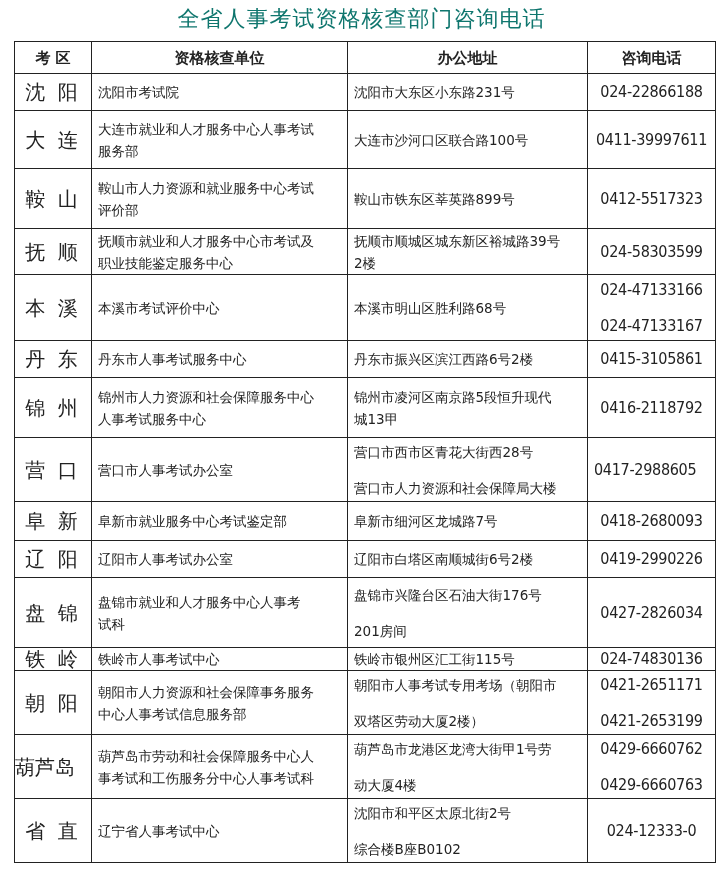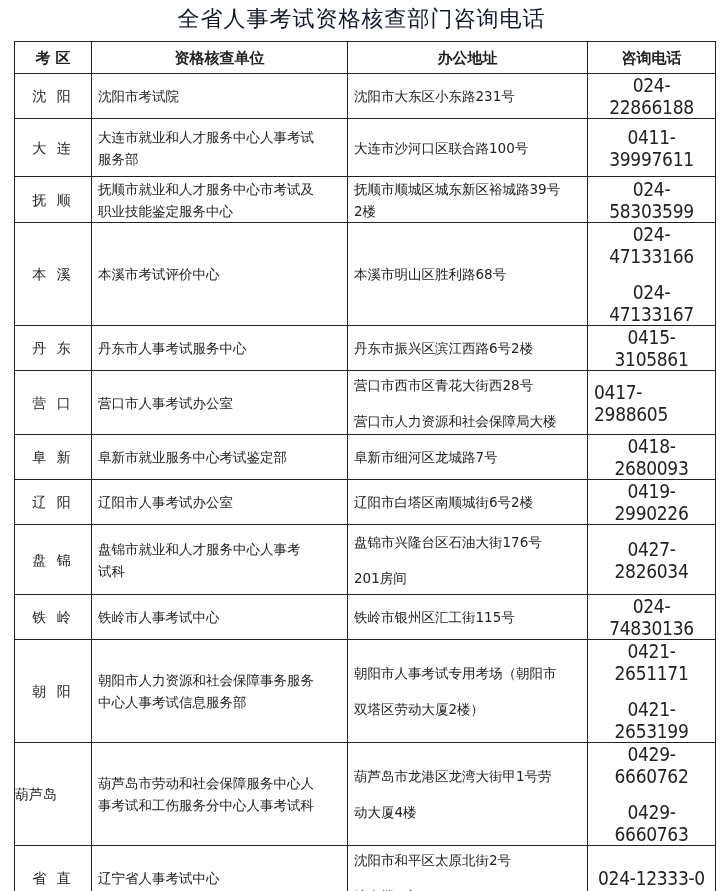--- a/index.html
+++ b/index.html
@@ -1,29 +1,29 @@
 <!DOCTYPE html>
 <html><head>
 <meta charset="utf-8">
 <style>
   html, body { margin: 0; padding: 0; background: #ffffff; }
   body { width: 723px; height: 891px; position: relative; overflow: hidden;
          font-family: "DejaVu Sans", "Liberation Sans", sans-serif; color: #1a1a1a; }
   .title { position: absolute; left: 0; top: 3px; width: 723px; text-align: center;
            font-family: "DejaVu Serif", "Liberation Serif", serif; font-size: 22px;
-           letter-spacing: 1px; color: #0f172a; line-height: 32px; }
+           letter-spacing: 1px; color: #0f766e; line-height: 32px; }
   table { position: absolute; left: 14px; top: 41px; border-collapse: collapse;
           table-layout: fixed; width: 701px; }
   td, th { border: 1.5px solid #222; font-size: 13.5px; line-height: 22px; padding: 0 6px;
            vertical-align: middle; color: #222; }
   th { font-weight: bold; font-size: 15px; text-align: center; height: 31px; }
-  td.area { text-align: center; font-size: 14px; letter-spacing: 3px; padding: 0 2px; }
+  td.area { text-align: center; font-size: 20px; letter-spacing: 3px; padding: 0 2px; }
   td.area.wide { letter-spacing: 0px; text-align: left; padding-left: 0; }
   td.unit, td.addr { text-align: left; }
-  td.phone { text-align: center; font-size: 19px; font-family: "DejaVu Sans Condensed", "DejaVu Sans", sans-serif; letter-spacing: -0.3px; }
+  td.phone { text-align: center; font-size: 16px; font-family: "DejaVu Sans Condensed", "DejaVu Sans", sans-serif; letter-spacing: -0.3px; }
   td.phone.left { text-align: left; margin-left: 15px; }
   .ln { display: block; }
   .ln2 { display: block; margin-top: 14px; }
 </style>
 </head>
 <body>
 
 <div class="title">全省人事考试资格核查部门咨询电话</div>
 
 <table>
@@ -60,20 +60,33 @@
           <span class="ln">大连市就业和人才服务中心人事考试</span>
           <span class="ln">服务部</span>
         </td>
         <td class="addr">
           <span class="ln">大连市沙河口区联合路100号</span>
         </td>
         <td class="phone">
           <span class="ln">0411-39997611</span>
         </td>
       </tr>
+      <tr style="height: 60px;">
+        <td class="area">鞍 山</td>
+        <td class="unit">
+          <span class="ln">鞍山市人力资源和就业服务中心考试</span>
+          <span class="ln">评价部</span>
+        </td>
+        <td class="addr">
+          <span class="ln">鞍山市铁东区莘英路899号</span>
+        </td>
+        <td class="phone">
+          <span class="ln">0412-5517323</span>
+        </td>
+      </tr>
       <tr style="height: 46px;">
         <td class="area">抚 顺</td>
         <td class="unit">
           <span class="ln">抚顺市就业和人才服务中心市考试及</span>
           <span class="ln">职业技能鉴定服务中心</span>
         </td>
         <td class="addr">
           <span class="ln">抚顺市顺城区城东新区裕城路39号</span>
           <span class="ln">2楼</span>
         </td>
@@ -97,20 +110,34 @@
       <tr style="height: 37px;">
         <td class="area">丹 东</td>
         <td class="unit">
           <span class="ln">丹东市人事考试服务中心</span>
         </td>
         <td class="addr">
           <span class="ln">丹东市振兴区滨江西路6号2楼</span>
         </td>
         <td class="phone">
           <span class="ln">0415-3105861</span>
+        </td>
+      </tr>
+      <tr style="height: 60px;">
+        <td class="area">锦 州</td>
+        <td class="unit">
+          <span class="ln">锦州市人力资源和社会保障服务中心</span>
+          <span class="ln">人事考试服务中心</span>
+        </td>
+        <td class="addr">
+          <span class="ln">锦州市凌河区南京路5段恒升现代</span>
+          <span class="ln">城13甲</span>
+        </td>
+        <td class="phone">
+          <span class="ln">0416-2118792</span>
         </td>
       </tr>
       <tr style="height: 64px;">
         <td class="area">营 口</td>
         <td class="unit">
           <span class="ln">营口市人事考试办公室</span>
         </td>
         <td class="addr">
           <span class="ln">营口市西市区青花大街西28号</span>
           <span class="ln2">营口市人力资源和社会保障局大楼</span>

